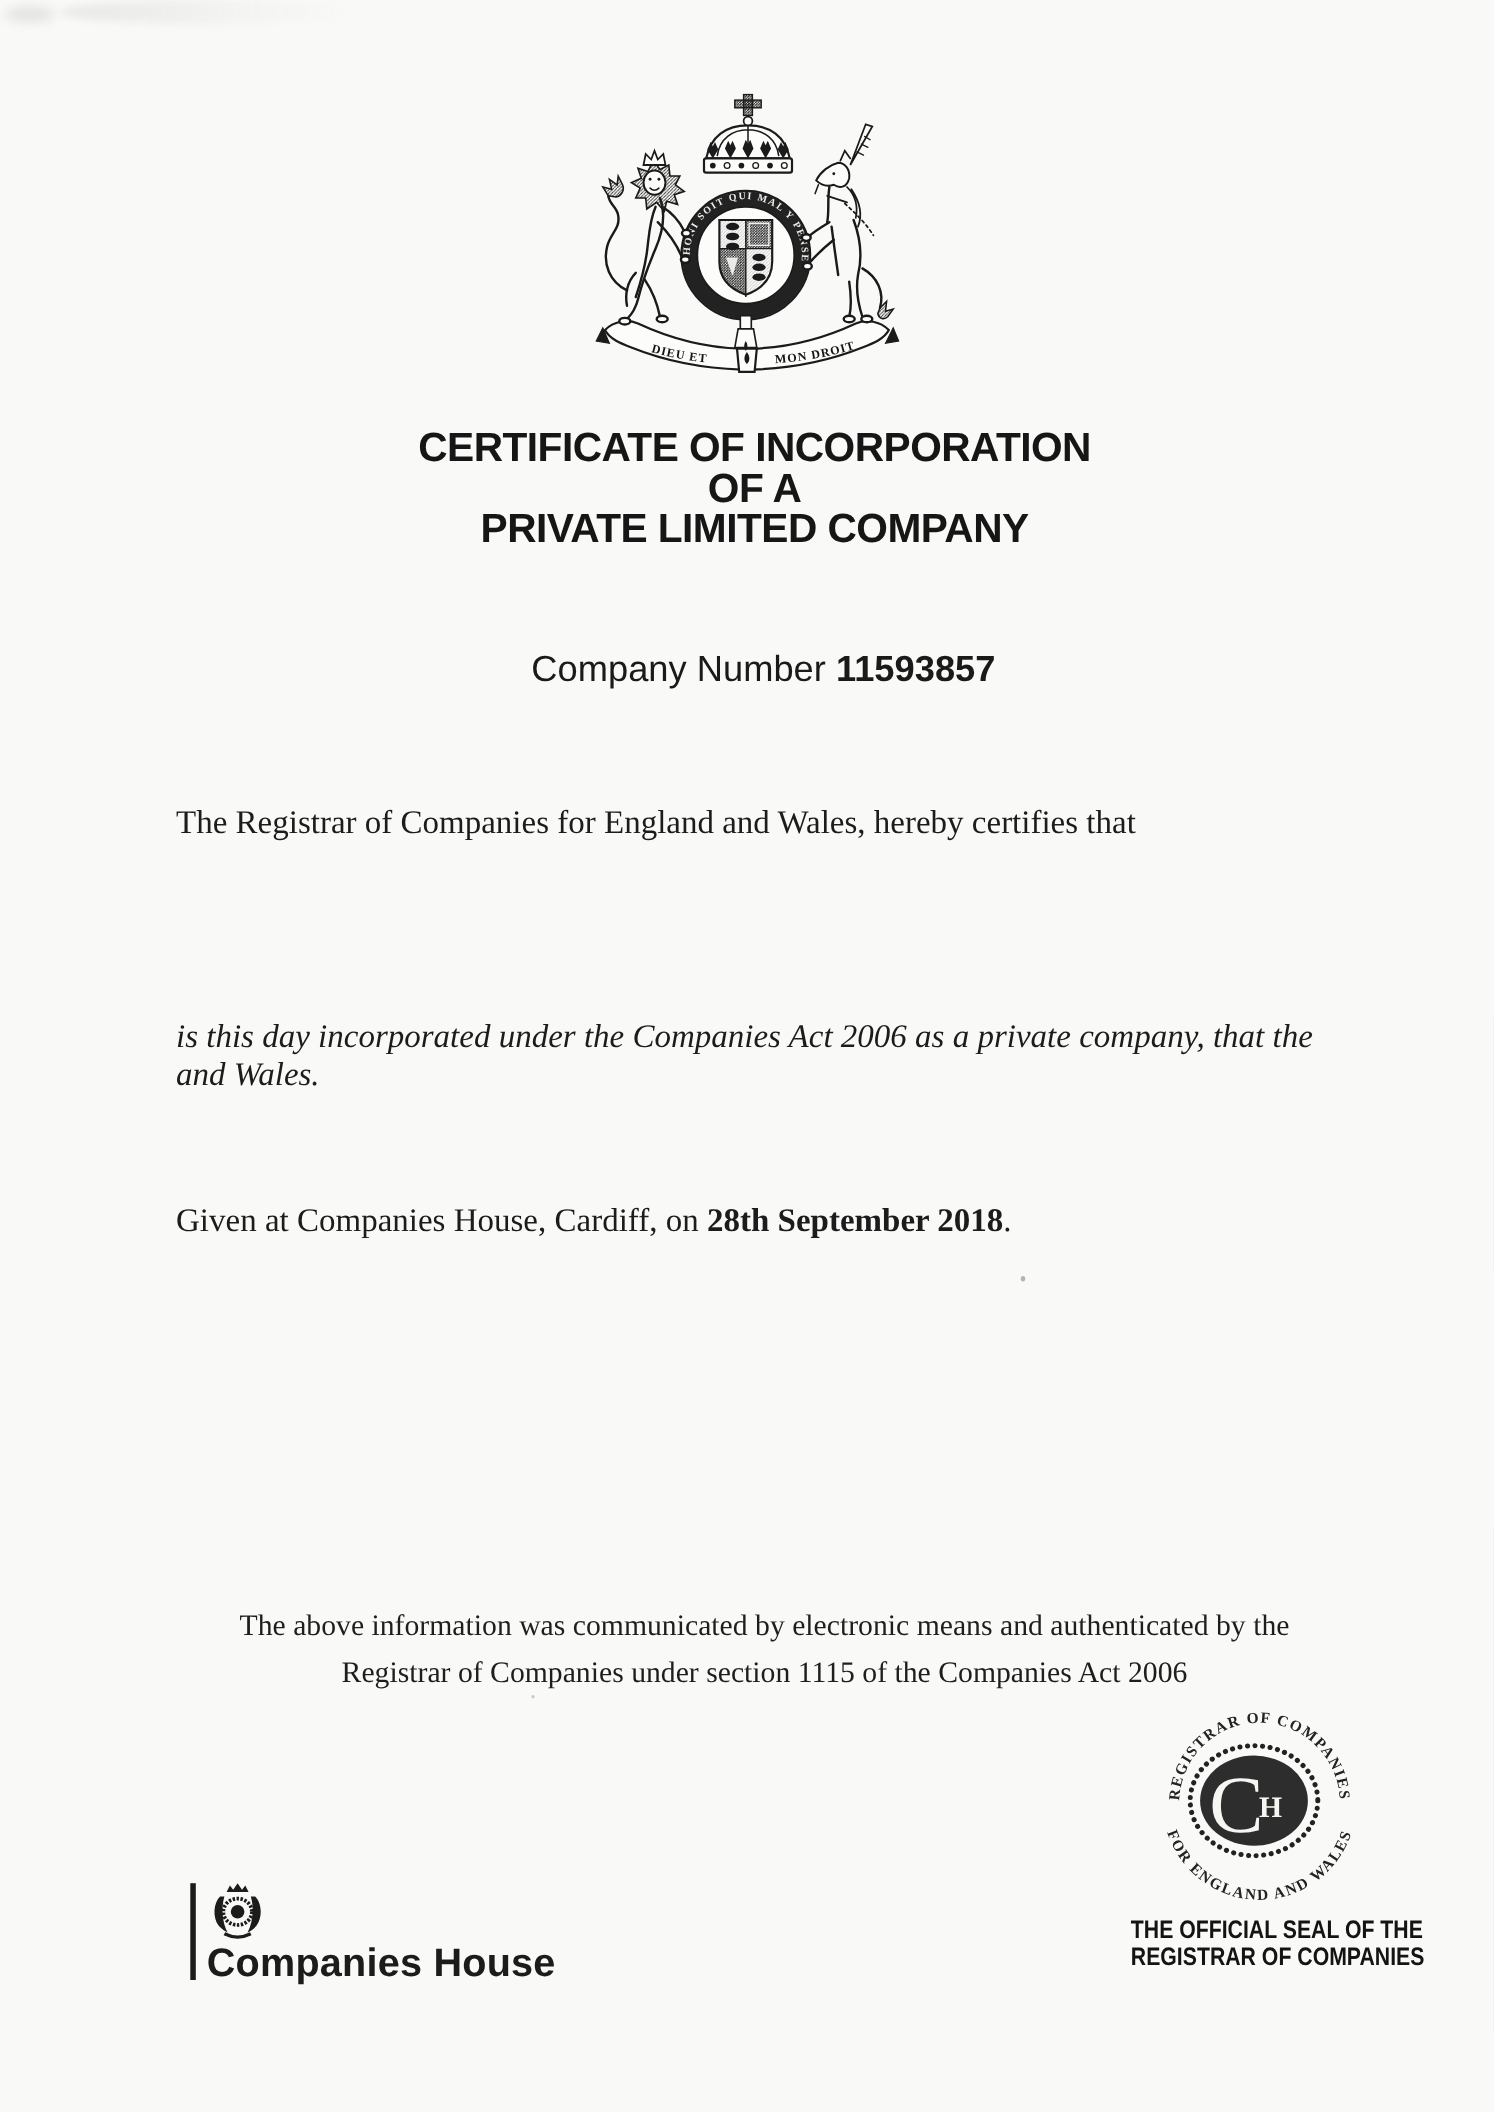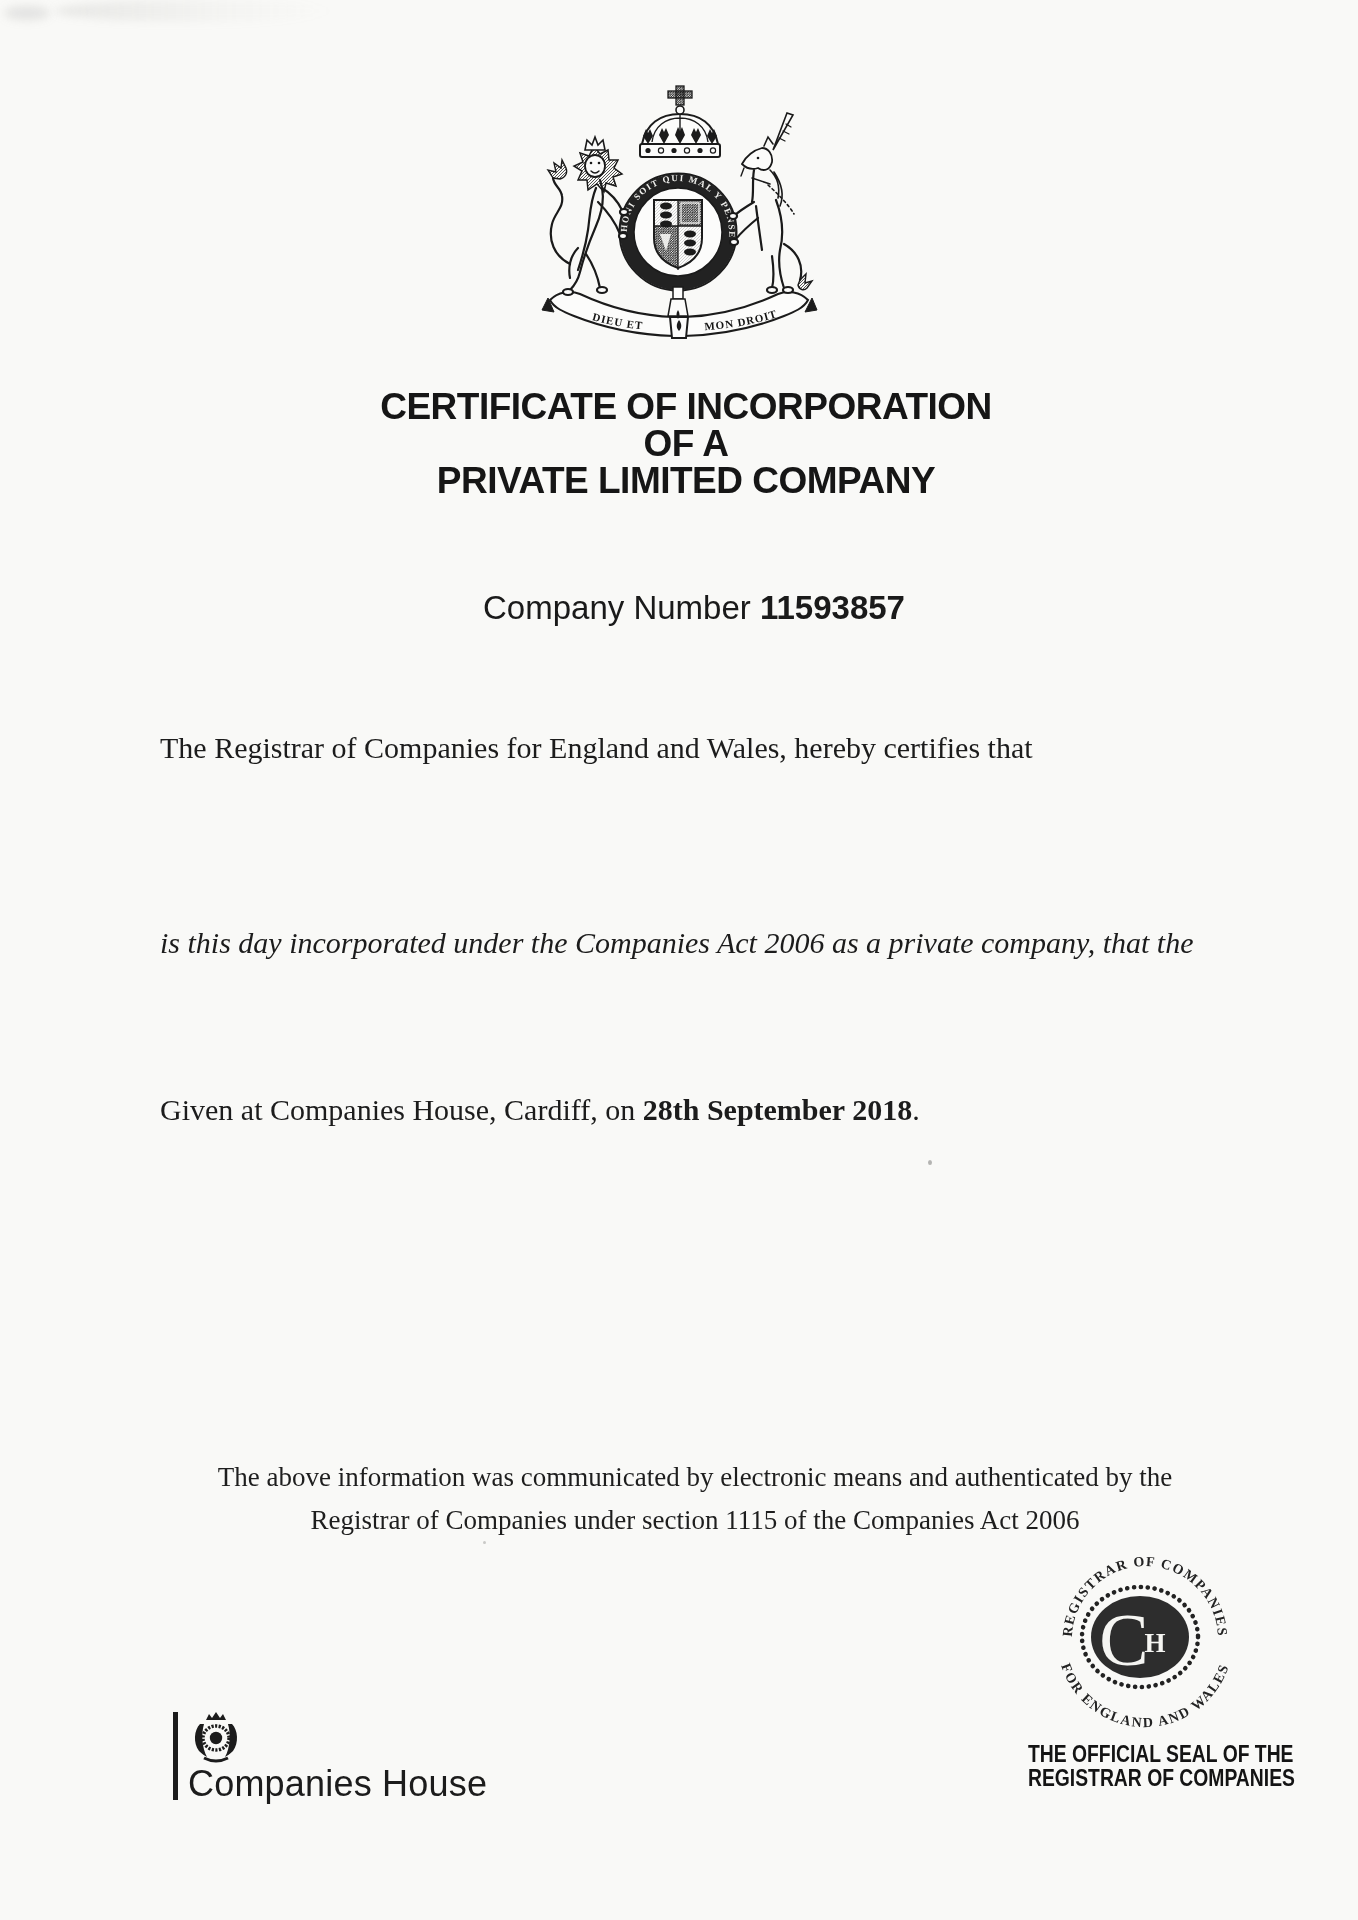--- a/index.html
+++ b/index.html
@@ -50,21 +50,21 @@
   }
 
   .seal{position:absolute;left:1038px;top:1533px;width:215px;height:215px;}
   .seal-caption{
     position:absolute;left:1028px;top:1742px;
     font-family:"Liberation Sans", sans-serif;
     font-weight:bold;font-size:23px;line-height:24px;color:#141414;
     transform:scaleX(.84);transform-origin:left top;white-space:nowrap;
   }
 
-  .ch-logo{position:absolute;left:170px;top:1703px;width:340px;height:110px;}
+  .ch-logo{position:absolute;left:170px;top:1703px;width:340px;height:110px;font-weight:bold;}
   .ch-bar{position:absolute;left:3px;top:9px;width:5px;height:88px;background:#1c1c1c;}
   .ch-crest{position:absolute;left:20px;top:7px;width:52px;height:54px;}
   .ch-text{
     position:absolute;left:18px;top:60px;
     font-family:"Liberation Sans", sans-serif;
     font-size:36px;color:#1c1c1c;letter-spacing:.2px;white-space:nowrap;
   }
 </style>
 </head>
 <body>
@@ -212,20 +212,21 @@
   <div class="company-number">
     <span>Company Number</span>
     <span> </span>
     <b>11593857</b>
   </div>
 
   <div class="p-registrar">The Registrar of Companies for England and Wales, hereby certifies that</div>
 
   <div class="p-body">
     <div>is this day incorporated under the Companies Act 2006 as a private company, that the</div>
+    <div>and Wales.</div>
   </div>
 
   <div class="p-given">
     <span>Given at Companies House, Cardiff, on </span><b>28th September 2018</b><span>.</span>
   </div>
 
   <div class="footer-note">
     <div>The above information was communicated by electronic means and authenticated by the</div>
     <div>Registrar of Companies under section 1115 of the Companies Act 2006</div>
   </div>

